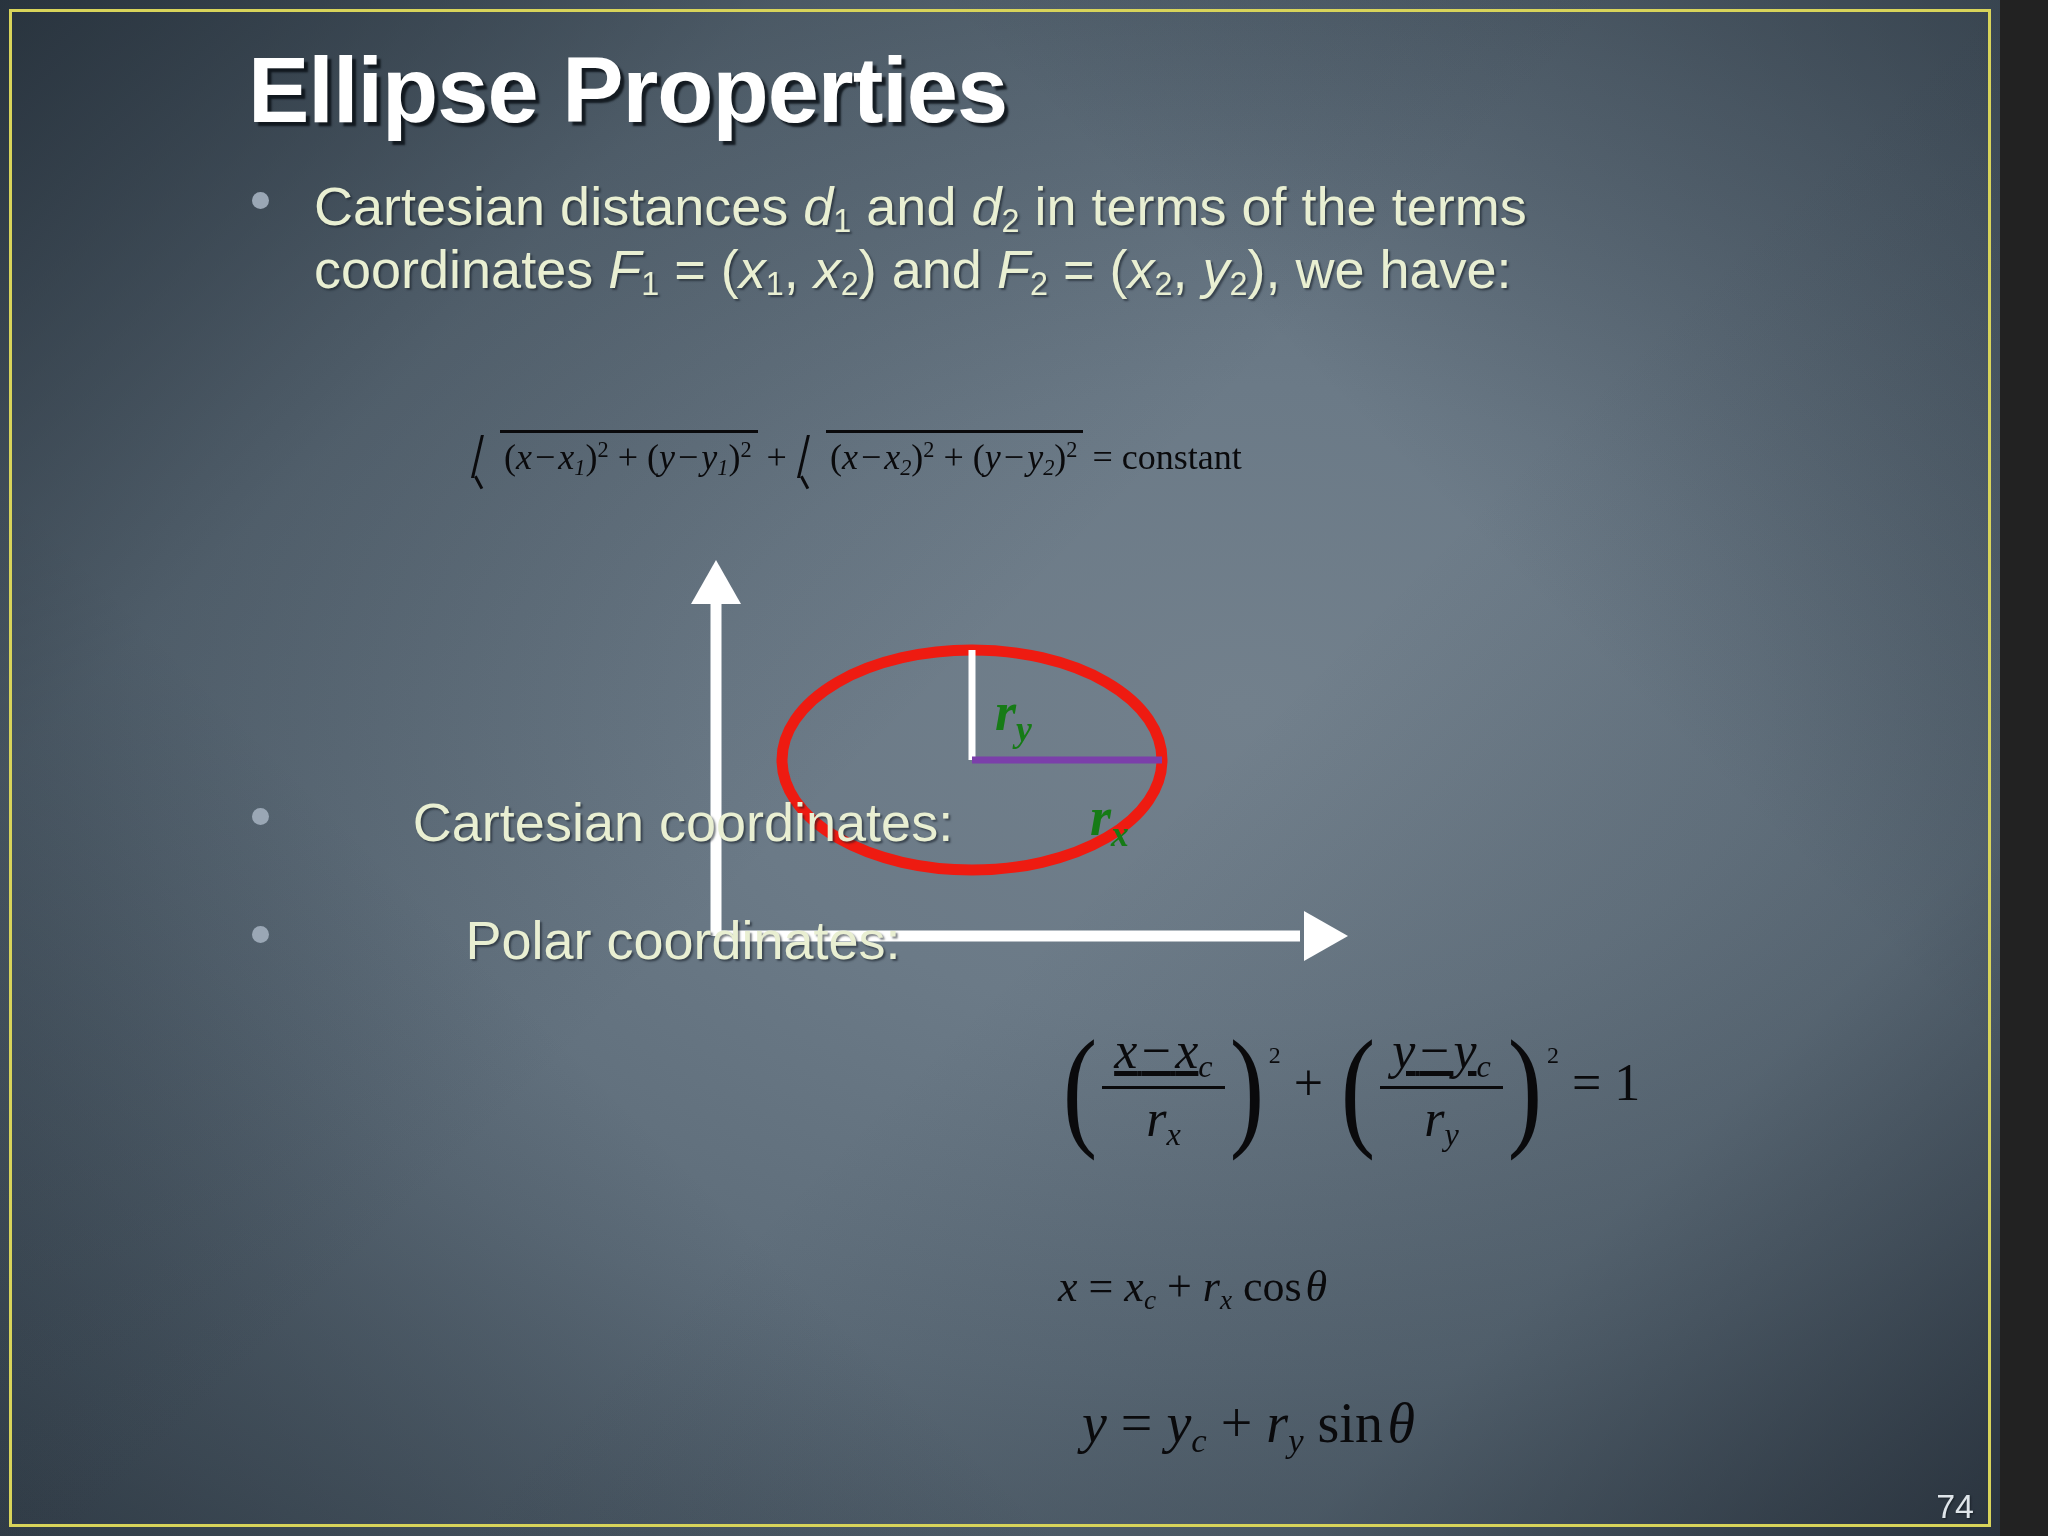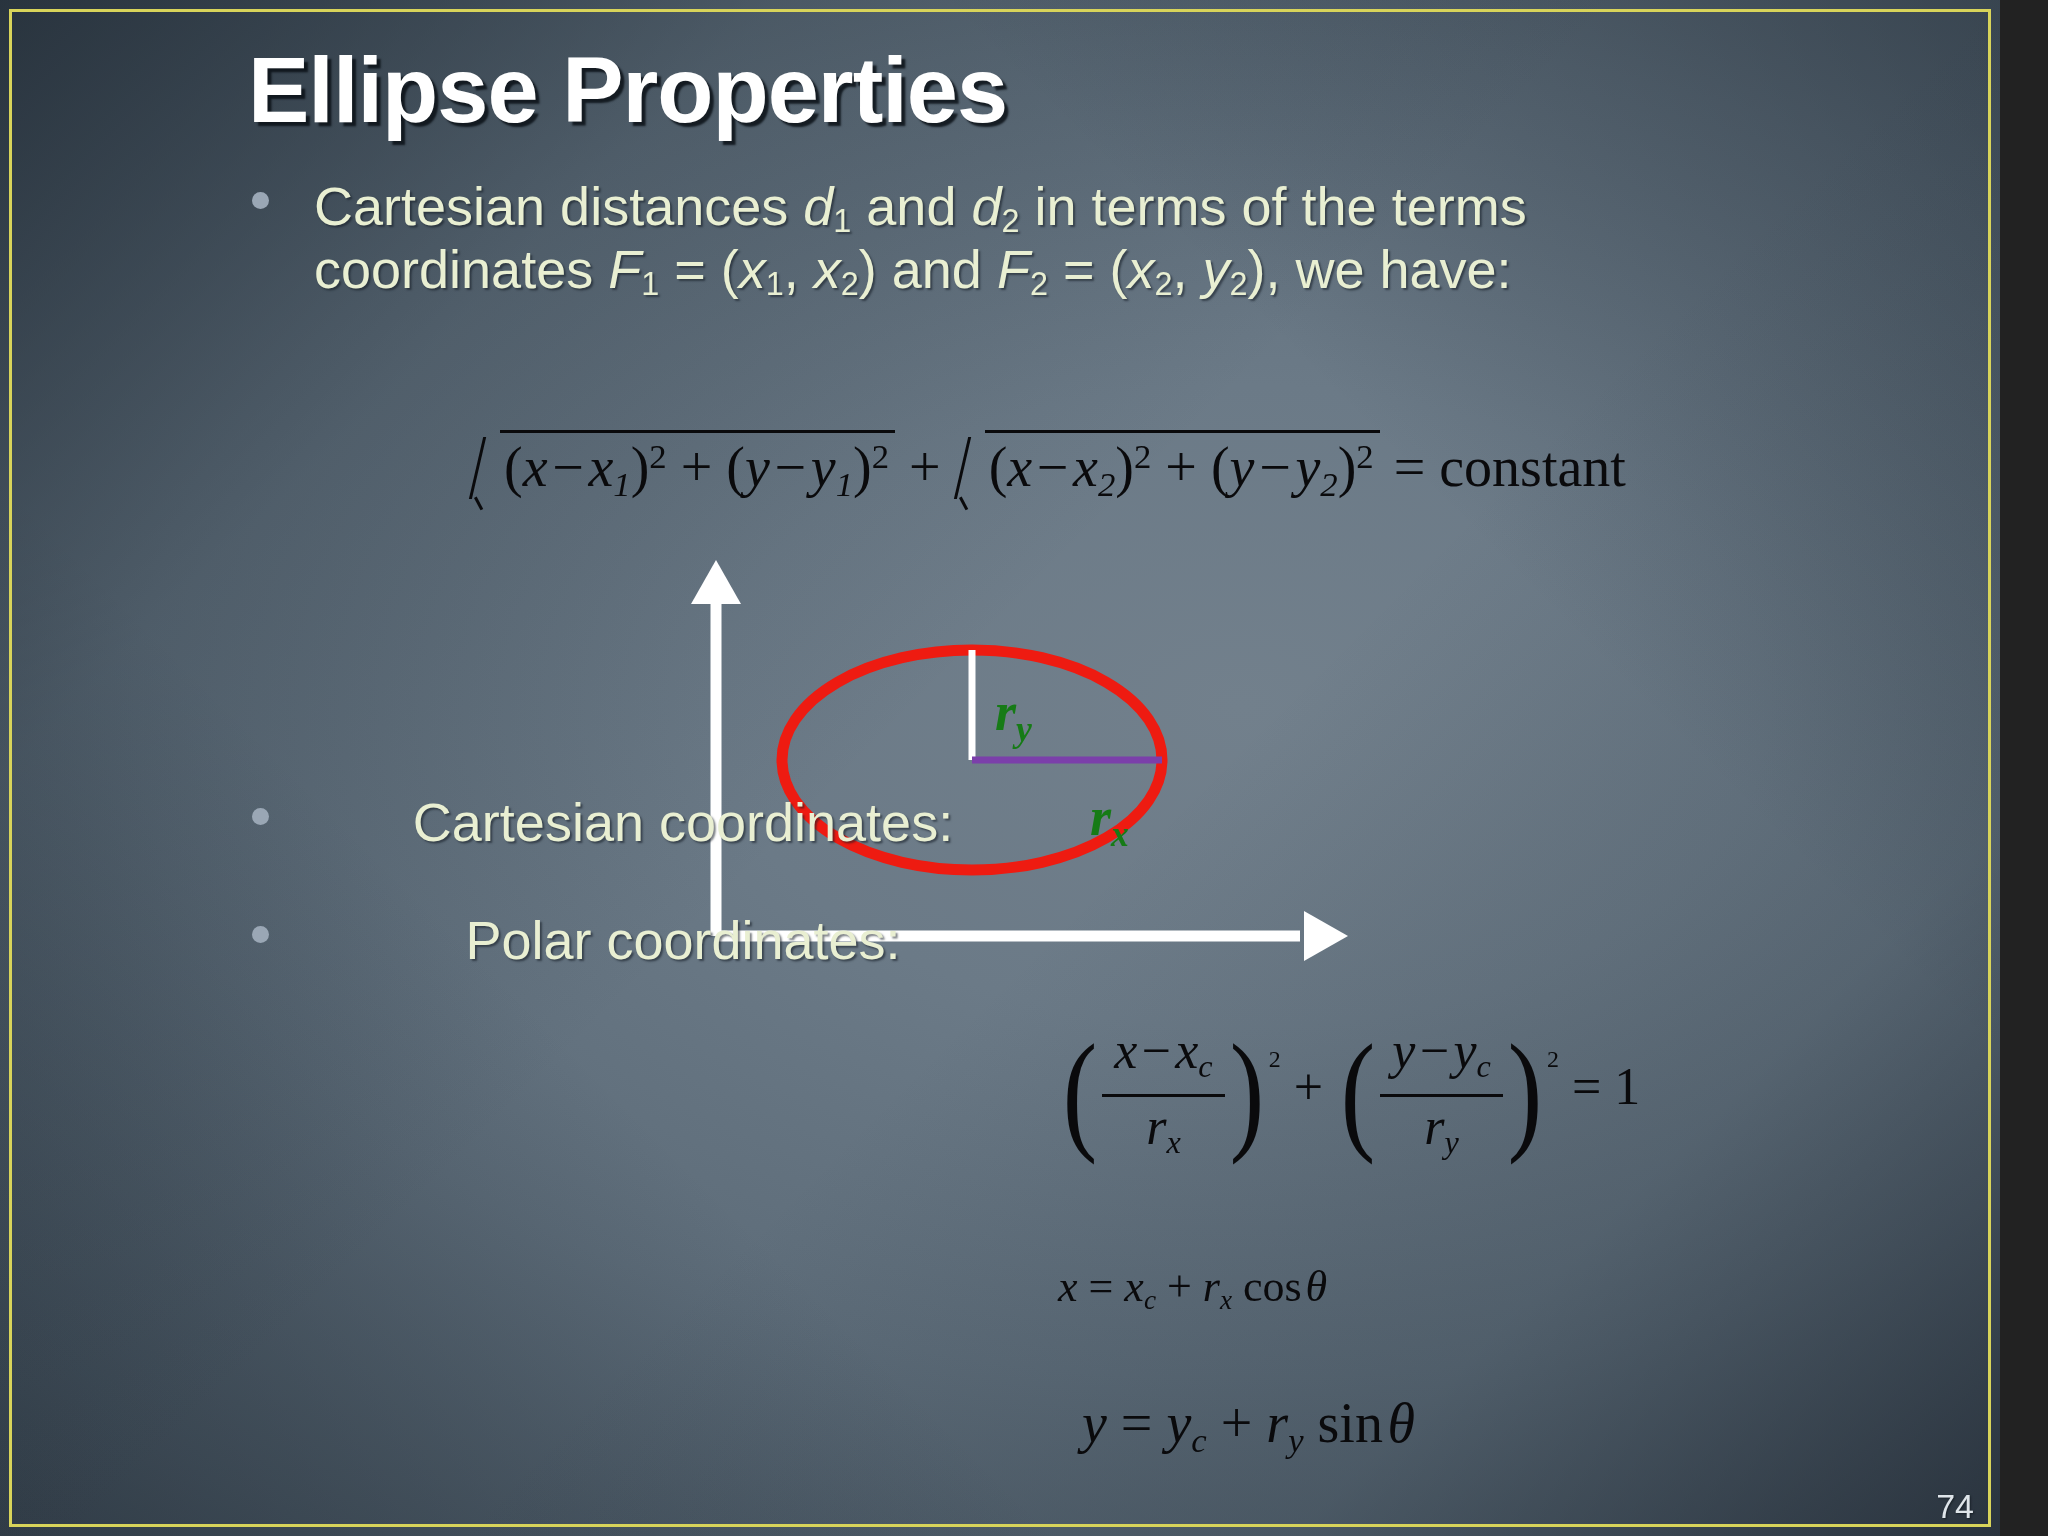--- a/index.html
+++ b/index.html
@@ -100,25 +100,25 @@
     border-top: 3px solid #0a0a0c;
     transform: rotate(62deg);
     transform-origin: left bottom;
   }
   .sqrt > .radicand {
     display: inline-block;
     border-top: 3px solid #0a0a0c;
     padding: 6px 6px 0 4px;
   }
 
-  #eq-main { left: 470px; top: 430px; font-size: 56px; text-align: center; }
+  #eq-main { left: 470px; top: 430px; font-size: 36px; text-align: center; }
 
   
   .frac { display: inline-block; vertical-align: middle; text-align: center; }
-  .frac .num { display: block; padding: 0 12px 12px; border-bottom: 3px solid #0a0a0c; }
+  .frac .num { display: block; padding: 0 12px 4px; border-bottom: 3px solid #0a0a0c; text-decoration: underline; }
   .frac .den { display: block; padding: 4px 12px 0; }
   .bigparen {
     display: inline-block;
     font-size: 2.55em;
     font-family: "Liberation Serif", "DejaVu Serif", serif;
     vertical-align: middle;
     line-height: 0.84;
     font-style: normal;
     transform: scaleX(0.78);
   }

